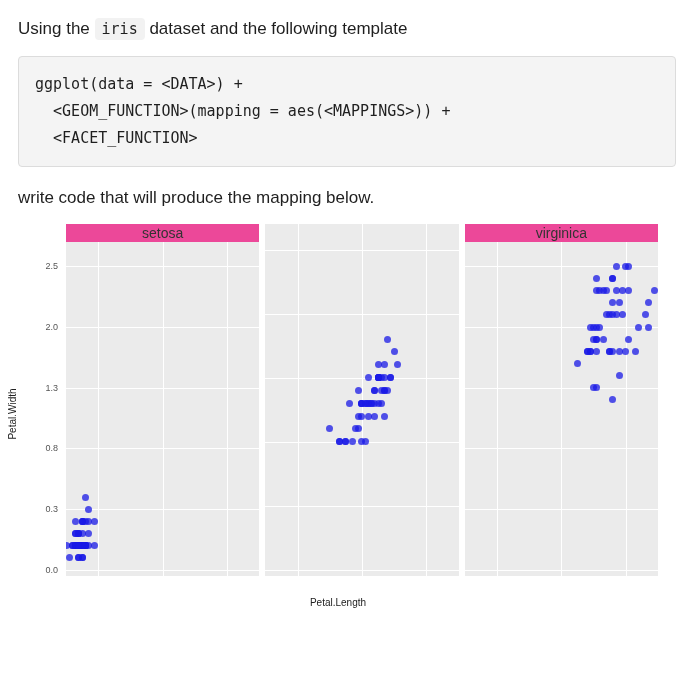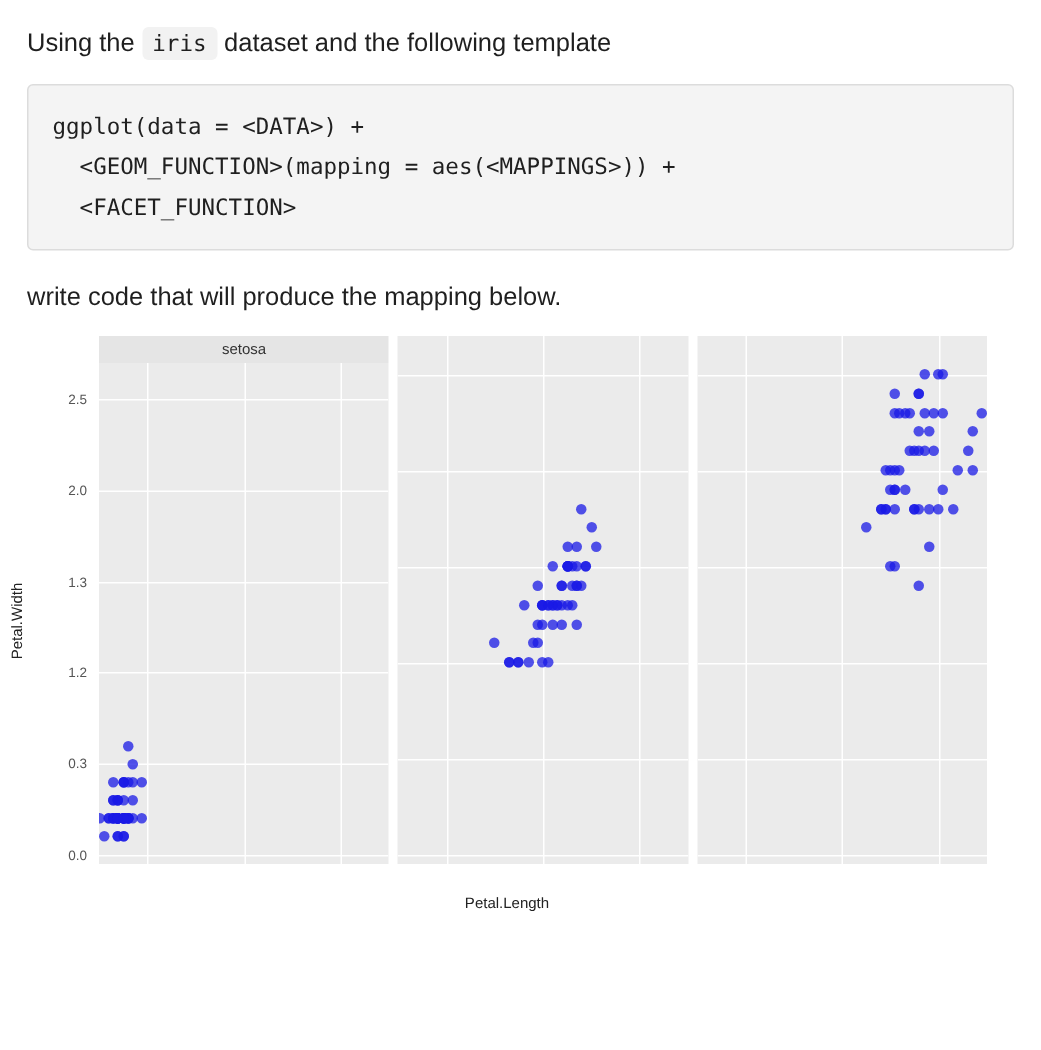--- a/index.html
+++ b/index.html
@@ -78,23 +78,23 @@
     display: flex;
     gap: 6px;
   }
   .facet {
     flex: 1 1 0;
     display: flex;
     flex-direction: column;
   }
   .strip {
     height: 18px;
-    background: #e5e5e5;
+    background: #ec4899;
     color: #333;
-    font-size: 10px;
+    font-size: 14px;
     display: flex;
     align-items: center;
     justify-content: center;
     border-radius: 0;
   }
   .panel {
     position: relative;
     flex: 1;
     background: #ebebeb;
     overflow: hidden;
@@ -128,21 +128,21 @@
   &lt;FACET_FUNCTION&gt;</pre>
 
 <p>write code that will produce the mapping below.</p>
 
 <div class="chart-wrap">
   <div class="ylab">Petal.Width</div>
   <div class="xlab">Petal.Length</div>
   <div class="yaxis" id="yaxis">
       <div class="ytick" style="bottom: 1.81818%;">0.0</div>
       <div class="ytick" style="bottom: 20%;">0.3</div>
-      <div class="ytick" style="bottom: 38.1818%;">1.2</div>
+      <div class="ytick" style="bottom: 38.1818%;">0.8</div>
       <div class="ytick" style="bottom: 56.3636%;">1.3</div>
       <div class="ytick" style="bottom: 74.5455%;">2.0</div>
       <div class="ytick" style="bottom: 92.7273%;">2.5</div>
     </div>
   <div class="facets" id="facets">
       <div class="facet">
         <div class="strip">setosa</div>
         <div class="panel">
           <div class="grid-v" style="left: 16.6667%;"></div>
           <div class="grid-v" style="left: 50%;"></div>
@@ -262,20 +262,21 @@
           <div class="point" style="left: 38.3333%; top: 61.8182%;"></div>
           <div class="point" style="left: 53.3333%; top: 50.9091%;"></div>
           <div class="point" style="left: 53.3333%; top: 54.5455%;"></div>
           <div class="point" style="left: 53.3333%; top: 50.9091%;"></div>
           <div class="point" style="left: 55%; top: 50.9091%;"></div>
           <div class="point" style="left: 33.3333%; top: 58.1818%;"></div>
           <div class="point" style="left: 51.6667%; top: 50.9091%;"></div>
         </div>
       </div>
       <div class="facet">
+        <div class="strip">virginica</div>
         <div class="panel">
           <div class="grid-v" style="left: 16.6667%;"></div>
           <div class="grid-v" style="left: 50%;"></div>
           <div class="grid-v" style="left: 83.3333%;"></div>
           <div class="grid-h" style="top: 98.1818%;"></div>
           <div class="grid-h" style="top: 80%;"></div>
           <div class="grid-h" style="top: 61.8182%;"></div>
           <div class="grid-h" style="top: 43.6364%;"></div>
           <div class="grid-h" style="top: 25.4545%;"></div>
           <div class="grid-h" style="top: 7.27273%;"></div>

